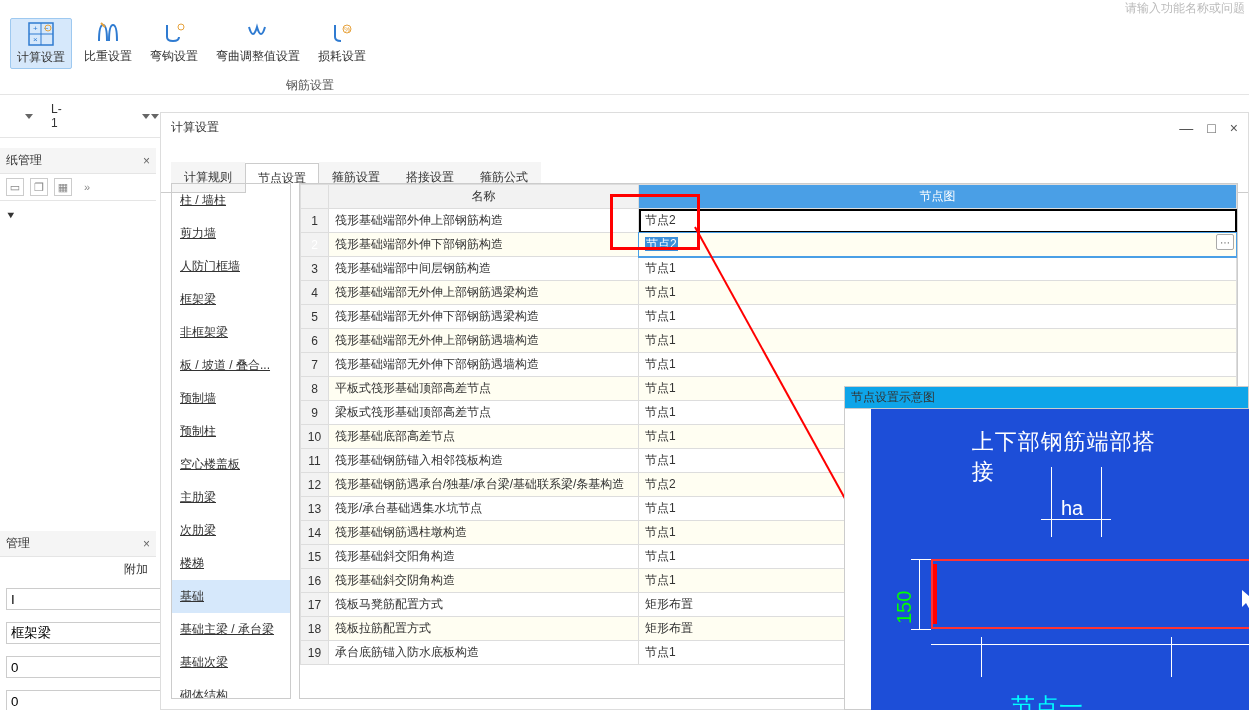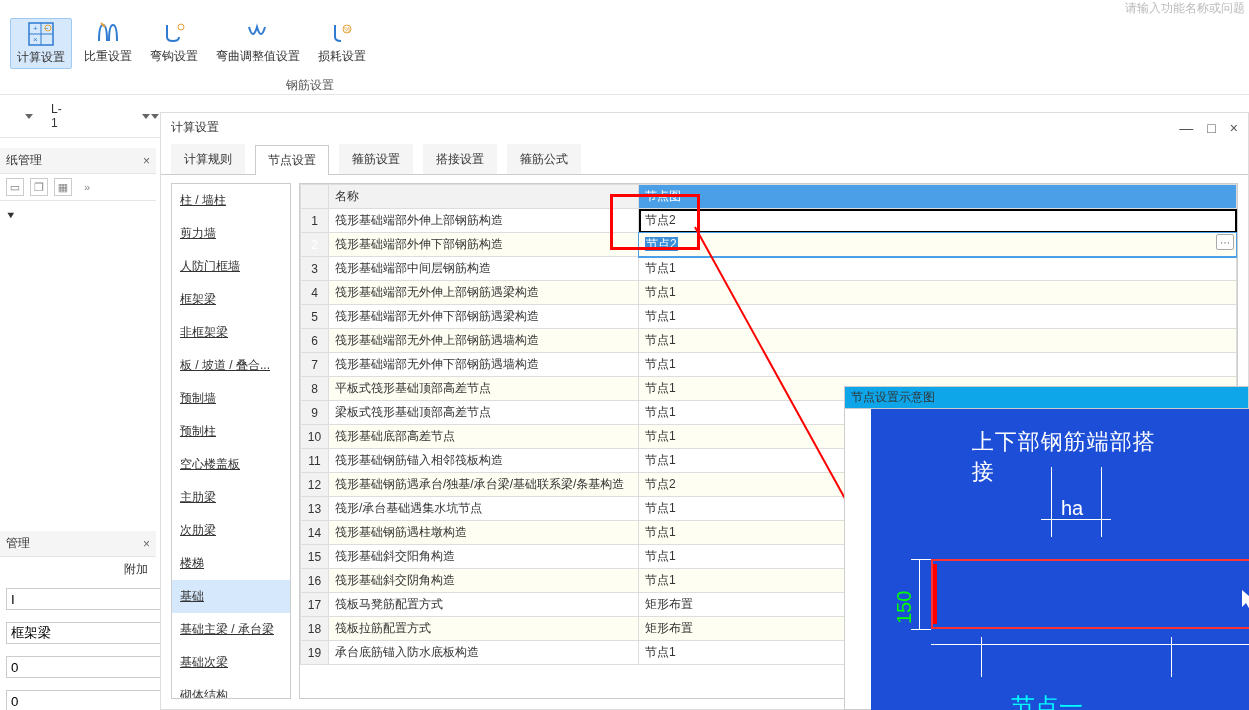--- a/index.html
+++ b/index.html
@@ -28,36 +28,36 @@
   .tbicons { display: flex; gap: 6px; padding: 4px 6px; border-bottom: 1px solid #e5e5e5; flex-wrap: wrap; align-items: center; }
   .tbicons span { width: 18px; height: 18px; border: 1px solid #ccc; display: inline-flex; align-items: center; justify-content: center; color: #888; font-size: 11px; }
   .fld-row { display: flex; align-items: center; padding: 6px; gap: 4px; }
   .fld-input { flex: 1; border: 1px solid #ccc; height: 22px; padding: 0 4px; }
 
   
   .dialog { position: absolute; left: 160px; top: 112px; right: 0; bottom: 0; background: #fff; border: 1px solid #ddd; }
   .dlg-title { display: flex; align-items: center; justify-content: space-between; padding: 6px 10px; }
   .dlg-title .btns { display: flex; gap: 14px; color: #555; font-size: 14px; }
 
-  .tabs { display: flex; border-bottom: 1px solid #ccc; padding-left: 10px; gap: 10px; margin-top: 2px;}
+  .tabs { display: flex; border-bottom: 1px solid #ccc; padding-left: 10px; gap: 0; margin-top: 20px;}
   .tab { padding: 6px 12px; border: 1px solid transparent; border-bottom: none; cursor: pointer; background: #f5f5f5; }
   .tab.active { background: #fff; border-color: #ccc; position: relative; top: 1px; }
 
   .dlg-body { display: flex; position: absolute; top: 60px; left: 0; right: 0; bottom: 0; }
 
   
   .cat-list { width: 120px; border: 1px solid #ccc; margin: 10px 0 10px 10px; overflow-y: auto; }
   .cat-item { padding: 8px 8px; border-bottom: 0; cursor: pointer; white-space: nowrap; overflow: hidden; text-overflow: ellipsis; text-decoration: underline;}
   .cat-item.sel { background: #d6e8fb; }
 
   
   .table-wrap { flex: 1; margin: 10px 10px 10px 8px; border: 1px solid #ccc; overflow: auto; position: relative; }
   table { border-collapse: collapse; width: 100%; table-layout: fixed; }
   th, td { border: 1px solid #ddd; padding: 3px 6px; height: 20px; font-size: 12px; text-align: left; white-space: nowrap; overflow: hidden; }
-  th { background: #f2f2f2; font-weight: normal; font-family: Liberation Serif, serif;}
+  th { background: #f2f2f2; text-align: center; font-weight: normal; font-family: Liberation Serif, serif;}
   col.num { width: 28px; }
   td.num { text-align: center; background: #f2f2f2; }
   tr.sel td.num { background: #3b8fd9; color: #fff; }
   tr.alt td { background: #fffef2; }
   tr.alt td.num { background: #f2f2f2; }
   td.val { position: relative; }
   .val-edit { background: #fff; border: 1px solid #4a9fe6; outline: 1px solid #4a9fe6; }
   .val-edit span.sel-text { background: #3b8fd9; color: #fff; padding: 0 1px; }
   .ellips { position: absolute; right: 2px; top: 1px; width: 18px; height: 16px; border: 1px solid #aaa; border-radius: 2px; display: flex; align-items: center; justify-content: center; font-size: 10px; background: #fff; color: #666; }
   td.sel-cell { outline: 2px solid #000; outline-offset: -2px; }

